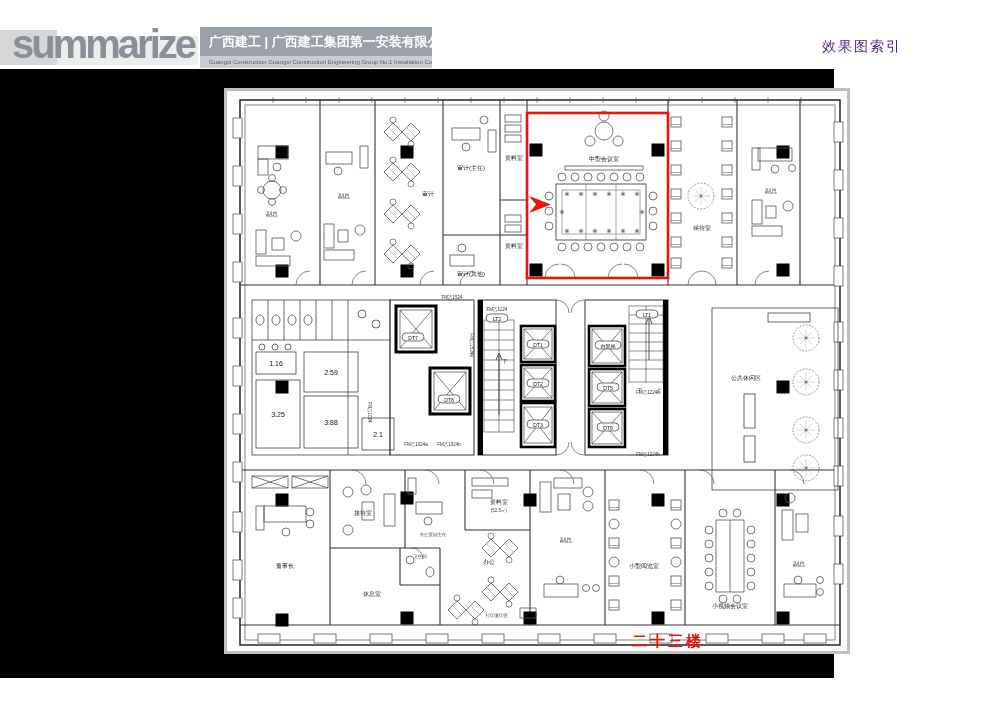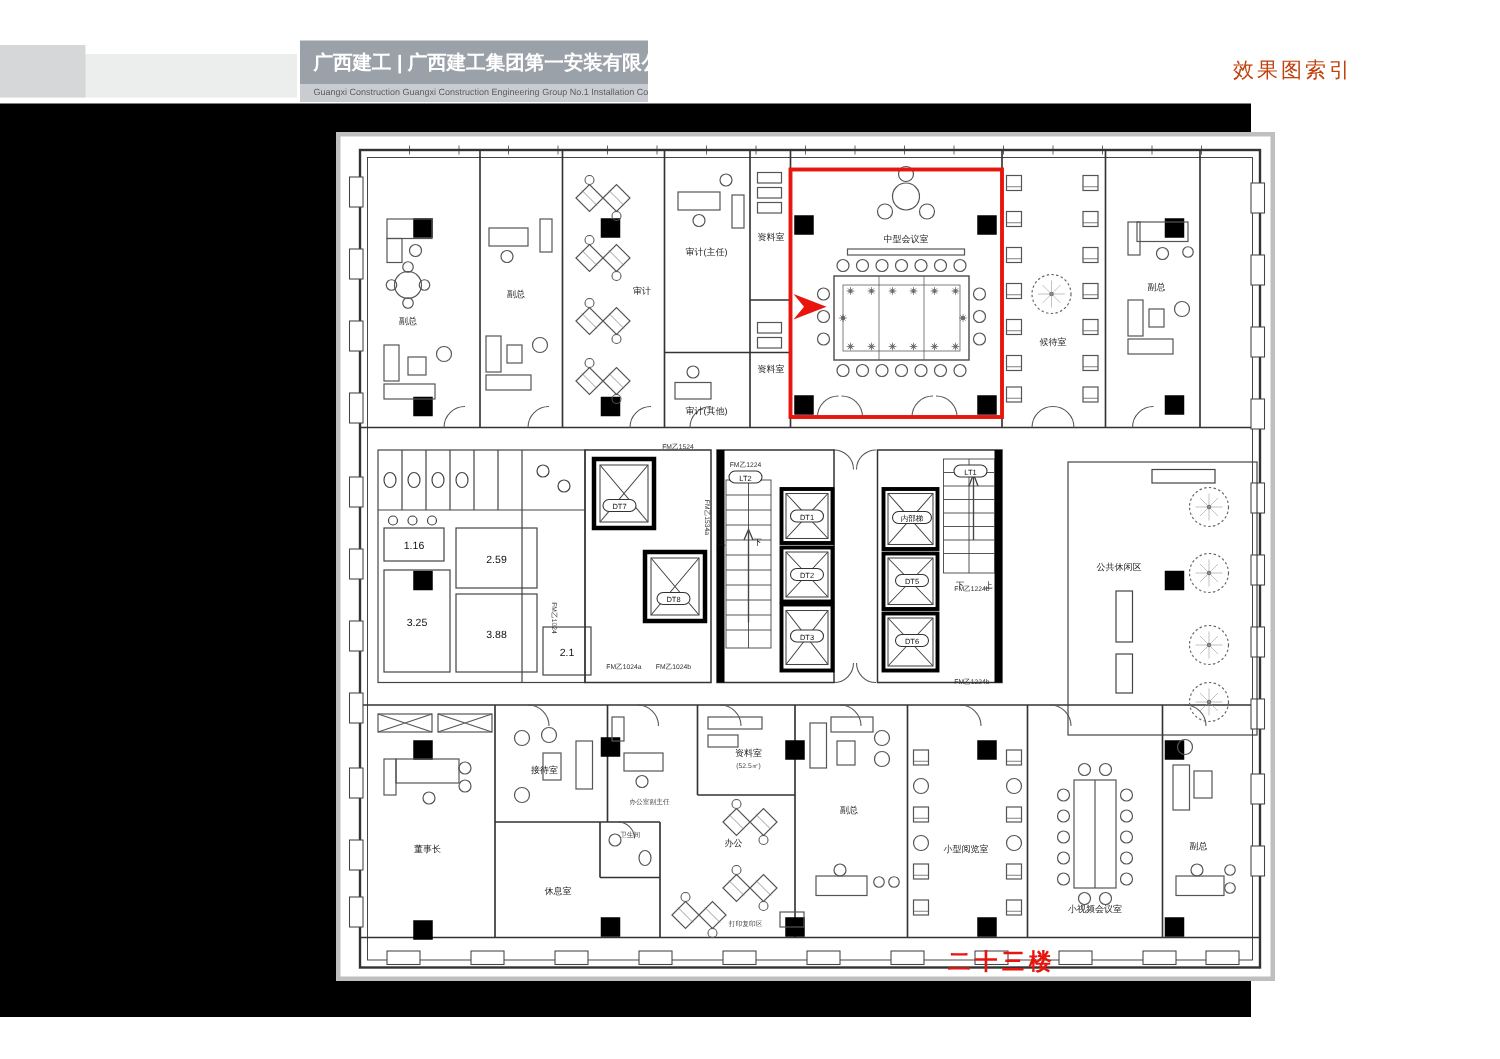--- a/index.html
+++ b/index.html
@@ -10,21 +10,21 @@
   .logo-block-light{position:absolute;left:0;top:36px;width:198px;height:29px;background:#eceded;}
   .logo-block-dark{position:absolute;left:0;top:30px;width:57px;height:35px;background:#d5d7d9;}
   .logo{position:absolute;left:12px;top:24px;font-size:40px;font-weight:800;color:#8a9097;
         letter-spacing:-3px;line-height:40px;}
   .band{position:absolute;left:200px;top:27px;width:232px;height:29px;background:#9ba1a9;
         color:#fff;font-size:13px;font-weight:bold;line-height:29px;padding-left:9px;
         box-sizing:border-box;white-space:nowrap;overflow:hidden;}
   .band-en{position:absolute;left:200px;top:56px;width:232px;height:12px;background:#c9ccd1;
         color:#5a5e63;font-size:6px;line-height:12px;padding-left:9px;box-sizing:border-box;
         white-space:nowrap;overflow:hidden;}
-  .page-title{position:absolute;left:822px;top:38px;font-size:14px;color:#c2410c;letter-spacing:2px;}
+  .page-title{position:absolute;left:822px;top:38px;font-size:14px;color:#4c1d95;letter-spacing:2px;}
   
   .black-body{position:absolute;left:0;top:69px;width:834px;height:609px;background:#000;}
   .sheet{position:absolute;left:224px;top:19px;width:620px;height:560px;background:#fff;
          border:3px solid #bfbfbf;}
   .floor-label{position:absolute;left:632px;top:563px;color:#e8150d;font-size:15px;
          font-weight:bold;letter-spacing:3px;}
   svg{display:block;}
   svg text{font-family:"Liberation Sans", sans-serif;fill:#222;}
   .rl{font-size:6px;text-anchor:middle;}
   .rs{font-size:4.5px;text-anchor:middle;fill:#444;}
@@ -34,20 +34,21 @@
   .st{font-size:5.5px;text-anchor:middle;fill:#111;}
 </style>
 </head>
 <body>
 
 <div class="stage">
 
   <div class="hdr">
     <div class="logo-block-light"></div>
     <div class="logo-block-dark"></div>
+    <div class="logo">summarize</div>
     <div class="band">广西建工 | 广西建工集团第一安装有限公司</div>
     <div class="band-en">Guangxi Construction      Guangxi Construction Engineering Group No.1 Installation Co.,Ltd</div>
     <div class="page-title">效果图索引</div>
   </div>
 
   <div class="black-body">
 
     <div class="sheet">
       <svg width="620" height="560" viewBox="227 91 620 560">
 

